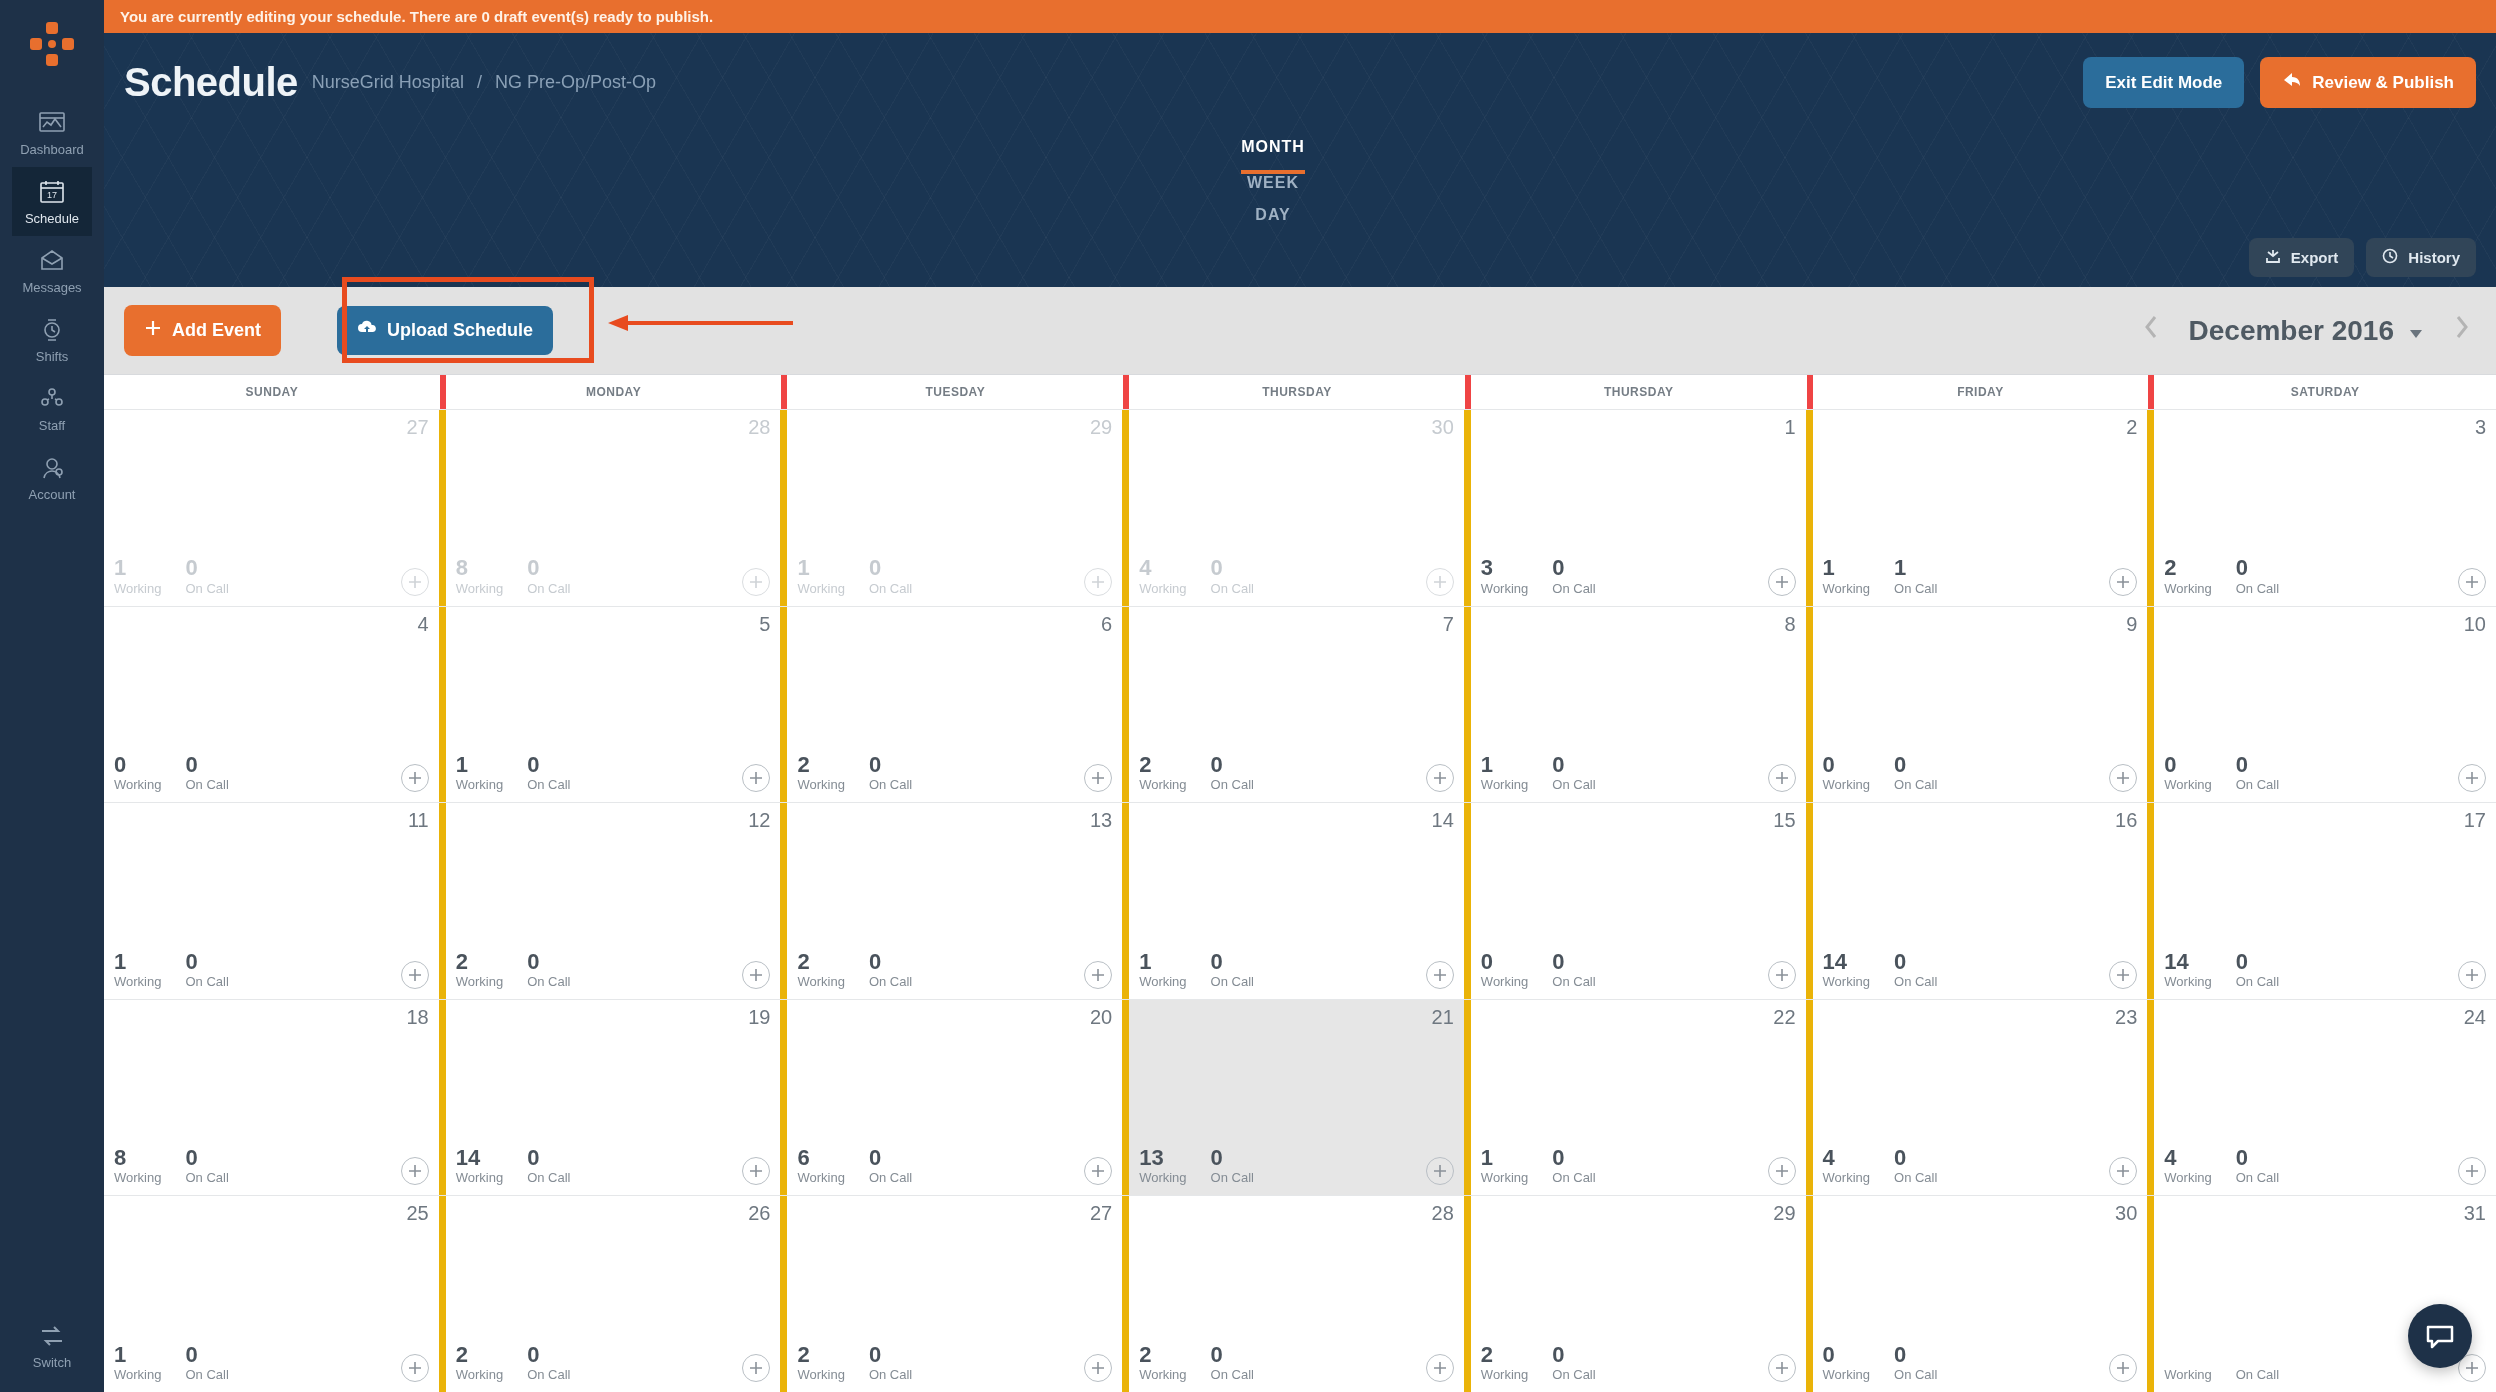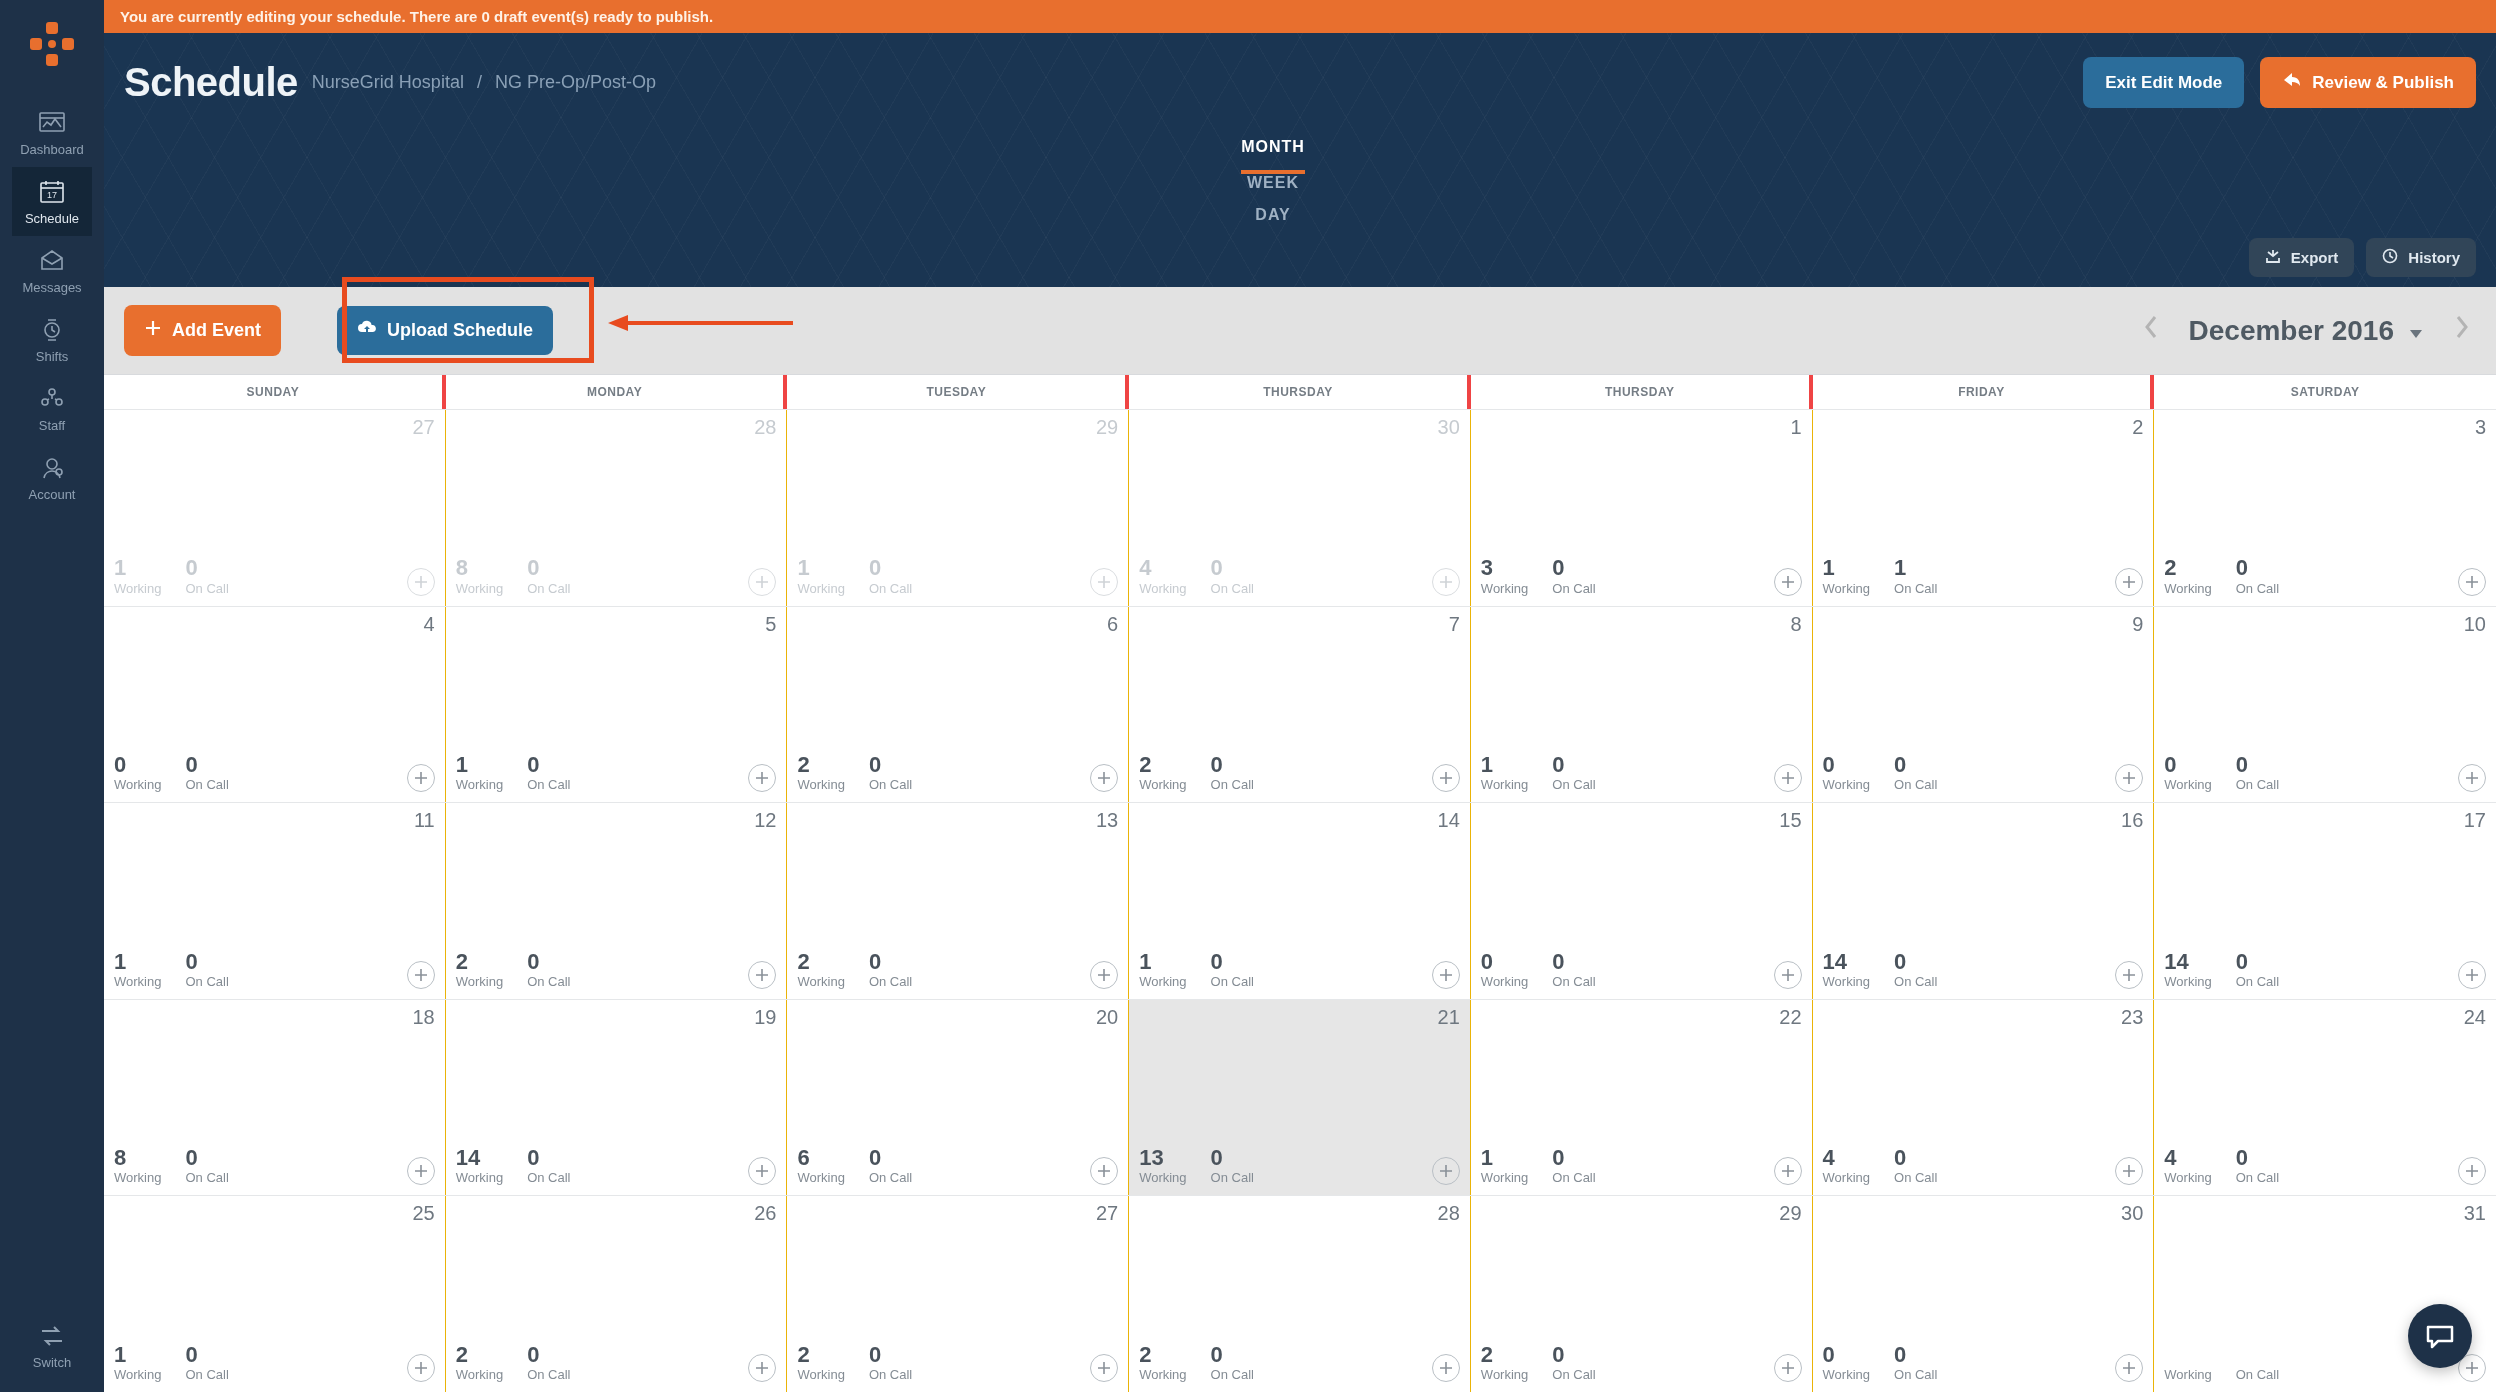--- a/index.html
+++ b/index.html
@@ -44,26 +44,26 @@
 .arrow-svg { position: absolute; left: 504px; top: 26px; pointer-events: none; }
 
 .month-nav { margin-left: auto; display: flex; align-items: center; gap: 24px; }
 .month-nav .chev { color: #b4b4b4; font-size: 26px; cursor: pointer; padding: 6px; }
 .month-select { display: flex; align-items: center; gap: 14px; cursor: pointer; }
 .month-select span { color: #4f5a63; font-size: 28px; font-weight: 700; }
 .month-select .tri { color: #6a747d; }
 
 .calendar { flex: 1; display: flex; flex-direction: column; overflow: hidden; border-top: 1px solid #d8dadd; }
 .dow-row { display: grid; grid-template-columns: repeat(7, 1fr); }
-.dow-cell { text-align: center; font-size: 12px; font-weight: 700; letter-spacing: 0.5px; color: #757d85; padding: 10px 0; border-right: 4px solid #ef4444; background: #fff; }
+.dow-cell { text-align: center; font-size: 12px; font-weight: 700; letter-spacing: 0.5px; color: #757d85; padding: 10px 0; border-right: 6px solid #ef4444; background: #fff; }
 .dow-cell:last-child { border-right: none; }
 
 .weeks { flex: 1; display: grid; grid-template-rows: repeat(5, 1fr); overflow: hidden; }
 .week-row { display: grid; grid-template-columns: repeat(7, 1fr); border-top: 1px solid #e5e7e9; }
-.day-cell { border-right: 1px solid #eab308; display: flex; flex-direction: column; padding: 6px 10px 10px 10px; position: relative; }
+.day-cell { border-right: 7px solid #eab308; display: flex; flex-direction: column; padding: 6px 10px 10px 10px; position: relative; }
 .day-cell:last-child { border-right: none; }
 .day-cell.today { background: #e6e6e6; }
 .day-num { text-align: right; font-size: 20px; color: #6e7780; margin-bottom: auto; }
 .day-cell.outside .day-num { color: #c6cbd0; }
 .day-cell.outside .stat-num, .day-cell.outside .stat-label { color: #c6cbd0; }
 .day-stats { display: flex; align-items: flex-end; gap: 24px; }
 .stat { display: flex; flex-direction: column; }
 .stat-num { font-size: 22px; font-weight: 700; color: #4a535c; line-height: 1.1; }
 .stat-label { font-size: 13px; color: #848c94; }
 .add-btn { margin-left: auto; width: 28px; height: 28px; border: 1.5px solid #b9bfc5; border-radius: 50%; display: flex; align-items: center; justify-content: center; cursor: pointer; color: #8a9199; font-size: 18px; }

